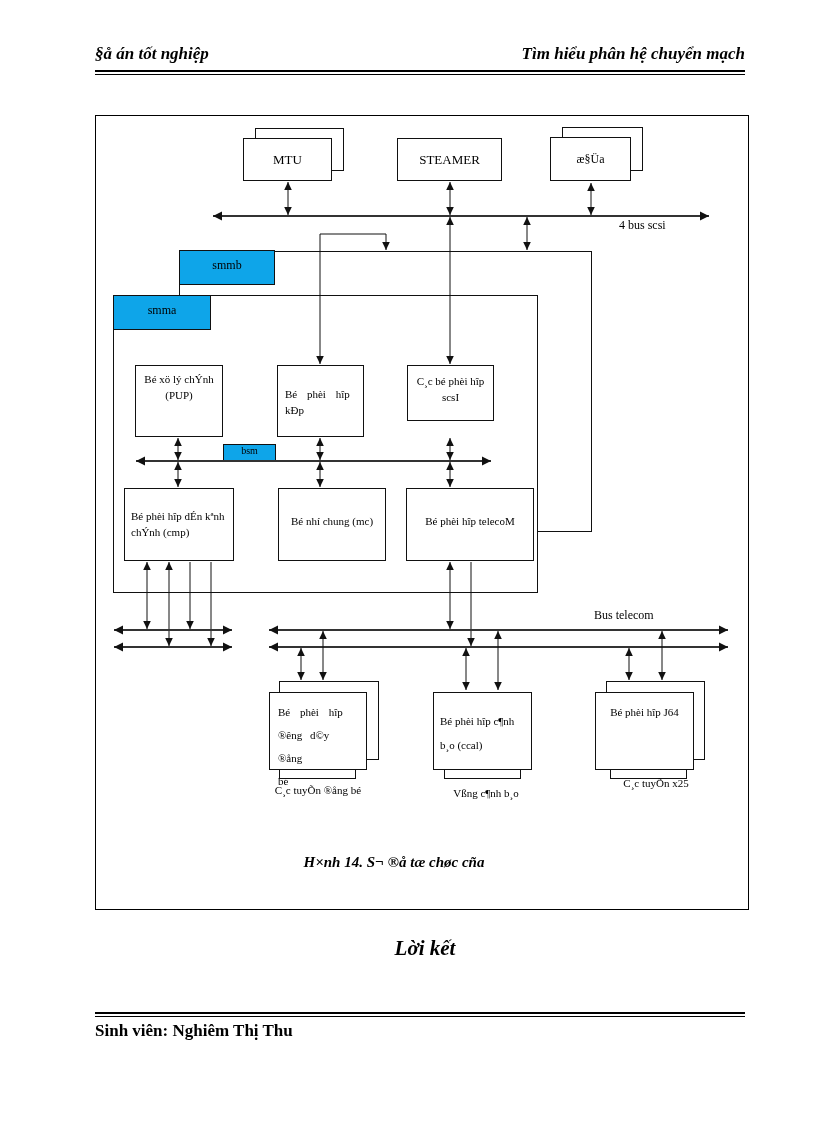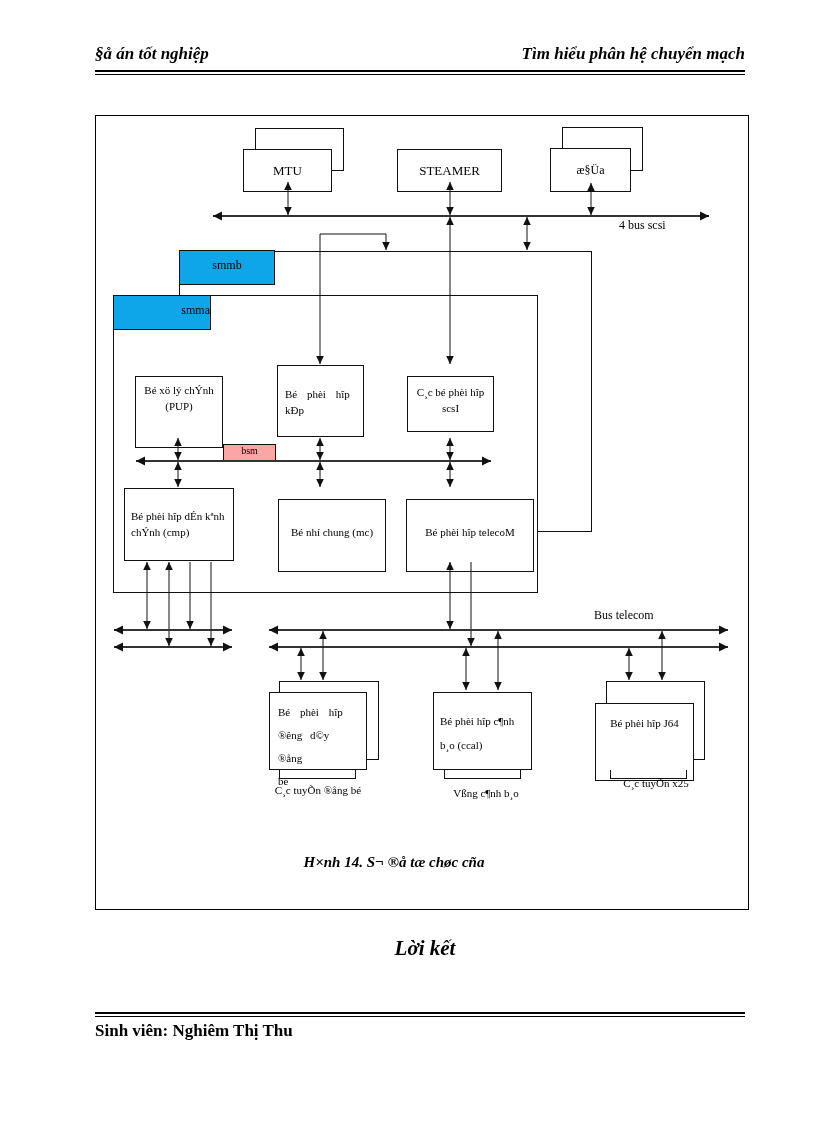--- a/index.html
+++ b/index.html
@@ -4,21 +4,21 @@
 <style>
   html,body{margin:0;padding:0;background:#ffffff;}
   .page{position:relative;width:816px;height:1123px;background:#fff;overflow:hidden;
         font-family:"Liberation Serif","DejaVu Serif",serif;color:#000;}
   .abs{position:absolute;}
   .hdr{font-size:17px;font-weight:bold;font-style:italic;white-space:nowrap;}
   .rule{height:2px;border-top:2px solid #000;border-bottom:1px solid #000;}
   .diagram{position:absolute;left:95px;top:115px;width:652px;height:793px;border:1px solid #000;}
   .bx{position:absolute;background:#fff;border:1px solid #111;font-size:11px;line-height:1.45;
       box-sizing:border-box;}
-  .bx.center{text-align:center;margin-top:11px;}
+  .bx.center{text-align:center;}
   .tab{position:absolute;background:#0ea5e9;border:1px solid #111;font-size:12px;
        box-sizing:border-box;text-align:center;}
   .buslabel{position:absolute;font-size:12px;white-space:nowrap;}
   .smalllabel{position:absolute;font-size:11px;white-space:nowrap;text-align:center;}
   .ped{position:absolute;border:1px solid #111;border-top:none;box-sizing:border-box;background:transparent;}
   .caption{position:absolute;font-size:15px;font-weight:bold;font-style:italic;text-align:center;white-space:nowrap;}
   .closing{position:absolute;font-size:21px;font-weight:bold;font-style:italic;text-align:center;}
   .footer-text{position:absolute;font-size:17px;font-weight:bold;white-space:nowrap;}
   svg.connectors{position:absolute;left:0;top:0;width:652px;height:793px;pointer-events:none;}
   .ws1{word-spacing:7px;}
@@ -42,36 +42,36 @@
 
     <div class="bx" style="left:466px;top:11px;width:81px;height:44px;"></div>
     <div class="bx center" style="left:454px;top:21px;width:81px;height:44px;font-size:12px;padding-top:13px;">æ§Üa</div>
 
     <div class="buslabel" style="left:523px;top:102px;">4 bus scsi</div>
 
     <div class="bx" style="left:83px;top:135px;width:413px;height:281px;"></div>
     <div class="tab" style="left:83px;top:134px;width:96px;height:35px;padding-top:7px;">smmb</div>
 
     <div class="bx" style="left:17px;top:179px;width:425px;height:298px;"></div>
-    <div class="tab" style="left:17px;top:179px;width:98px;height:35px;padding-top:7px;text-align:right;">smma</div>
+    <div class="tab" style="left:17px;top:179px;width:98px;height:35px;padding-top:7px;">smma</div>
 
     <div class="bx center" style="left:39px;top:249px;width:88px;height:72px;padding-top:6px;">
       <div>Bé xö lý chÝnh</div>
       <div>(PUP)</div>
     </div>
     <div class="bx" style="left:181px;top:249px;width:87px;height:72px;padding:21px 7px 0;">
       <div class="ws1">Bé phèi hîp</div>
       <div>kÐp</div>
     </div>
     <div class="bx center" style="left:311px;top:249px;width:87px;height:56px;padding-top:8px;">
       <div>C¸c bé phèi hîp</div>
       <div>scsI</div>
     </div>
 
-    <div class="abs" style="left:127px;top:328px;width:53px;height:17px;background:#fca5a5;border:1px solid #111;border-bottom:none;box-sizing:border-box;font-size:10px;text-align:center;">bsm</div>
+    <div class="abs" style="left:127px;top:328px;width:53px;height:17px;background:#0ea5e9;border:1px solid #111;border-bottom:none;box-sizing:border-box;font-size:10px;text-align:center;">bsm</div>
 
     <div class="bx" style="left:28px;top:372px;width:110px;height:73px;padding:20px 6px 0;">
       <div>Bé phèi hîp dÉn kªnh</div>
       <div>chÝnh (cmp)</div>
     </div>
     <div class="bx center" style="left:182px;top:372px;width:108px;height:73px;padding-top:25px;">Bé nhí chung (mc)</div>
     <div class="bx center" style="left:310px;top:372px;width:128px;height:73px;padding-top:25px;">Bé phèi hîp telecoM</div>
 
     <div class="buslabel" style="left:498px;top:492px;">Bus telecom</div>
 

